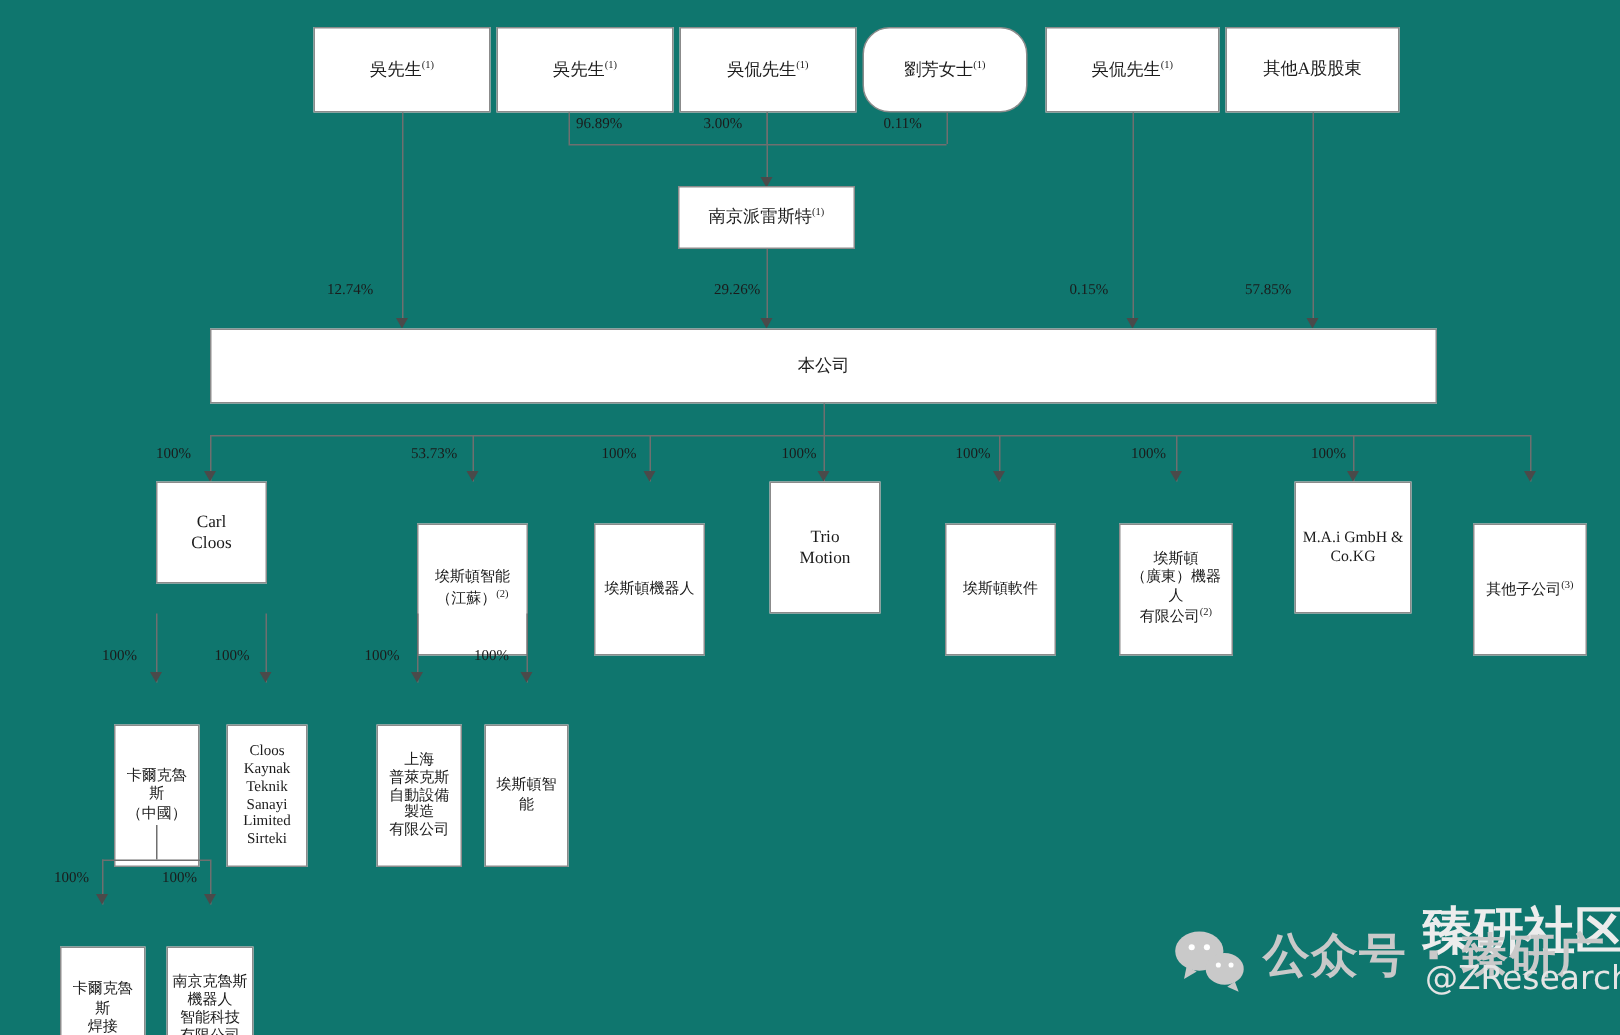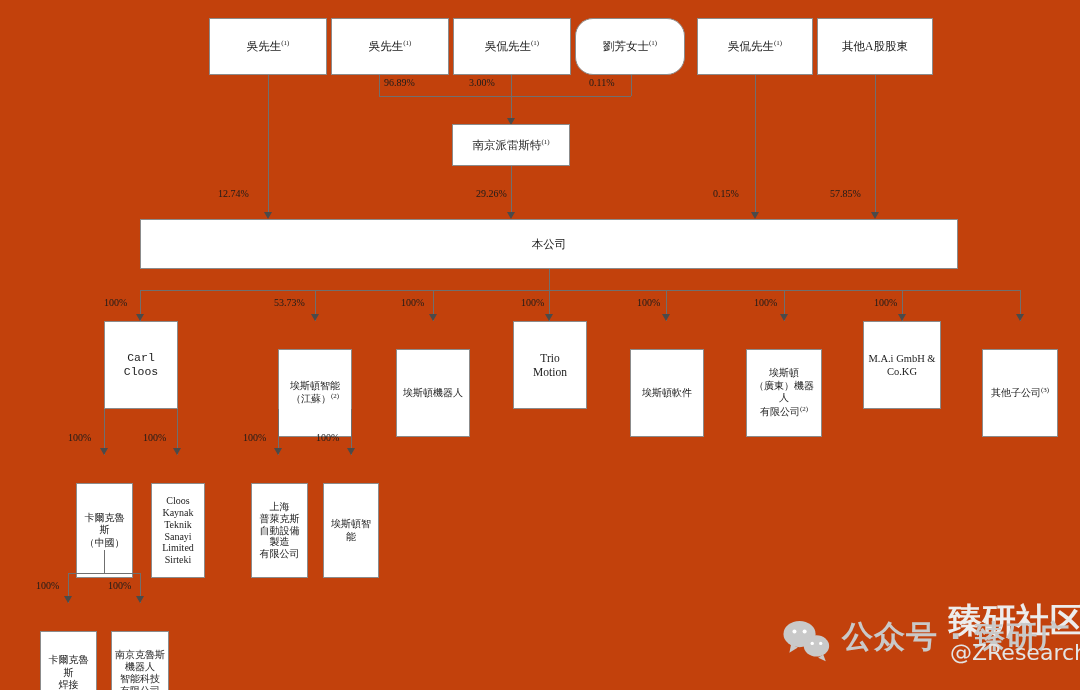--- a/index.html
+++ b/index.html
@@ -5,21 +5,21 @@
   * { box-sizing: border-box; }
   html, body {
     margin: 0; padding: 0;
     background: #ffffff;
     font-family: "Liberation Serif", "DejaVu Serif", serif;
   }
   #canvas {
     position: relative;
     width: 1080px;
     height: 690px;
-    background: #c2410c;
+    background: #0f766e;
     overflow: hidden;
   }
   
   .box {
     position: absolute;
     border: 1px solid #8b8b8b;
     background: #ffffff;
     display: flex;
     align-items: center;
     justify-content: center;
@@ -179,21 +179,21 @@
   <div class="arrow" style="left:780px; top:314px;"></div>
   <div class="pct" style="left:754px; top:297px;">100%</div>
 
   <div class="vline" style="left:902px; top:290px; height:31px;"></div>
   <div class="arrow" style="left:898px; top:314px;"></div>
   <div class="pct" style="left:874px; top:297px;">100%</div>
 
   <div class="vline" style="left:1020px; top:290px; height:31px;"></div>
   <div class="arrow" style="left:1016px; top:314px;"></div>
 
-  <div class="box f11" style="left:104px; top:321px; width:74px; height:88px;font-family:Liberation Mono, monospace;">
+  <div class="box f11" style="left:104px; top:321px; width:74px; height:68px;">
     <span class="txt multiline" style="white-space:pre-line;">Carl
 Cloos</span>
   </div>
   <div class="box f105" style="left:278px; top:321px; width:74px; height:88px;">
     <span class="txt" style="white-space:pre-line;"><span style="white-space:pre-line;">埃斯頓智能
 （江蘇）</span><span class="sup">(2)</span></span>
   </div>
   <div class="box f105" style="left:396px; top:321px; width:74px; height:88px;">
     <span class="txt" style="white-space:pre-line;">埃斯頓機器人</span>
   </div>

